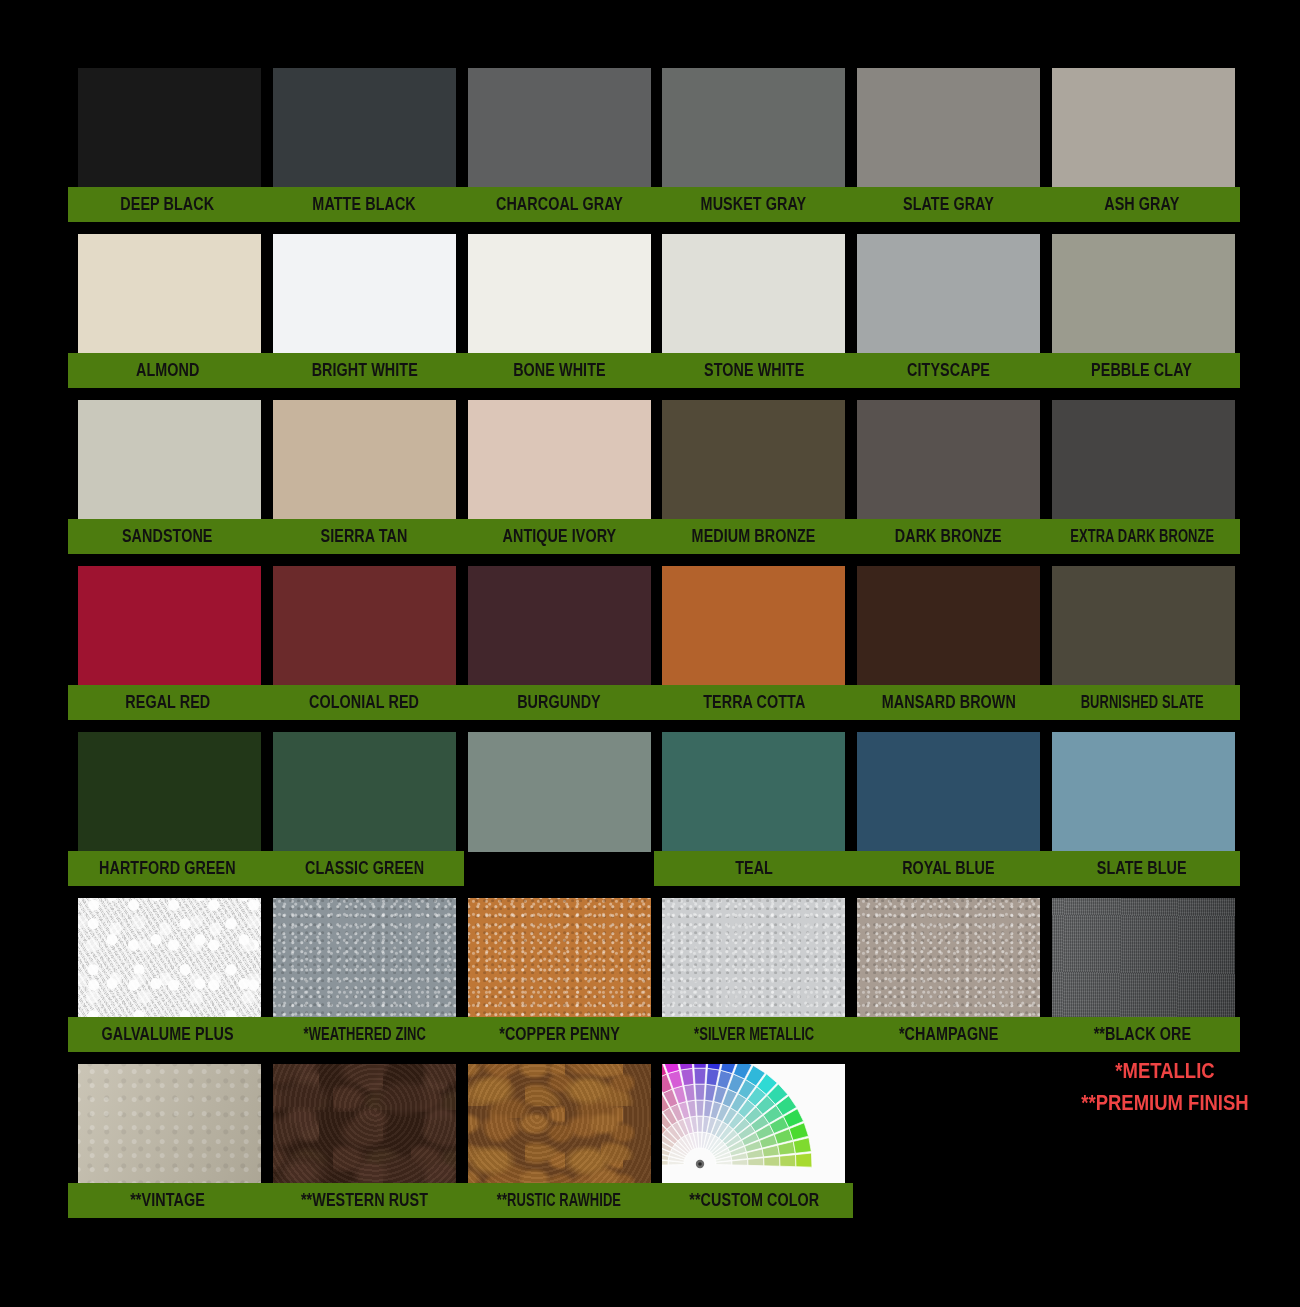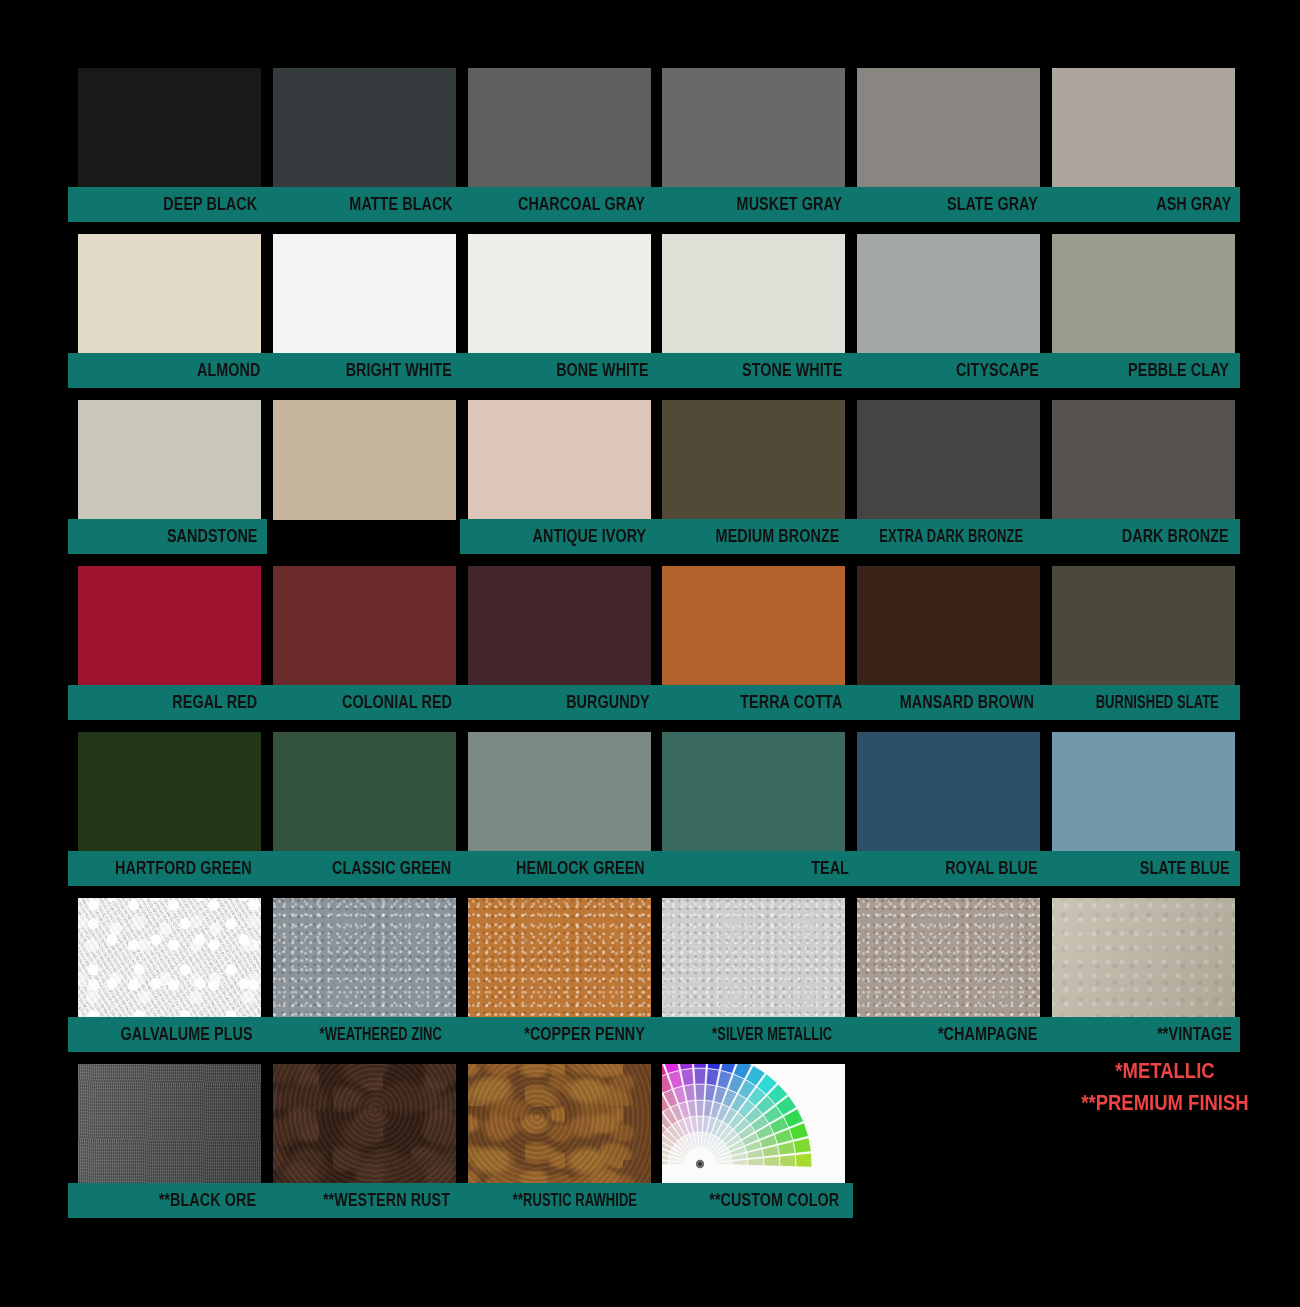--- a/index.html
+++ b/index.html
@@ -48,24 +48,24 @@
     height: 120px;
     background: #808080;
   }
 
   .labelbar {
     position: absolute;
     left: -8px;
     top: 119px;
     width: 199px;
     height: 35px;
-    background: #0f766e;
+    background: #4d7c0f;
     display: flex;
     align-items: center;
-    justify-content: flex-end;
+    justify-content: center;
     z-index: 3;
   }
   
   .cell:nth-child(6n) .labelbar { left: -8px; width: 196px; }
   .cell:nth-child(6n+1) .labelbar { left: -10px; width: 199px; }
 
   .labeltext {
     font-family: "Liberation Sans", "DejaVu Sans", sans-serif;
     font-weight: 700;
     font-size: 17.5px;
@@ -289,46 +289,49 @@
         </div>
       </div>
       <div class="cell">
         <div class="swatch" style="background: rgb(201, 200, 187);"></div>
         <div class="labelbar">
           <span class="labeltext">SANDSTONE</span>
         </div>
       </div>
       <div class="cell">
         <div class="swatch" style="background: rgb(199, 180, 157);"></div>
+        <div class="labelbar">
+          <span class="labeltext">SIERRA TAN</span>
+        </div>
       </div>
       <div class="cell">
         <div class="swatch" style="background: rgb(220, 198, 184);"></div>
         <div class="labelbar">
           <span class="labeltext">ANTIQUE IVORY</span>
         </div>
       </div>
       <div class="cell">
         <div class="swatch" style="background: rgb(82, 74, 56);"></div>
         <div class="labelbar">
           <span class="labeltext">MEDIUM BRONZE</span>
         </div>
       </div>
       <div class="cell">
+        <div class="swatch" style="background: rgb(88, 82, 79);"></div>
+        <div class="labelbar">
+          <span class="labeltext">DARK BRONZE</span>
+        </div>
+      </div>
+      <div class="cell">
         <div class="swatch" style="background: rgb(69, 68, 67);"></div>
         <div class="labelbar">
           <span class="labeltext long">EXTRA DARK BRONZE</span>
         </div>
       </div>
       <div class="cell">
-        <div class="swatch" style="background: rgb(88, 82, 79);"></div>
-        <div class="labelbar">
-          <span class="labeltext">DARK BRONZE</span>
-        </div>
-      </div>
-      <div class="cell">
         <div class="swatch" style="background: rgb(158, 19, 48);"></div>
         <div class="labelbar">
           <span class="labeltext">REGAL RED</span>
         </div>
       </div>
       <div class="cell">
         <div class="swatch" style="background: rgb(107, 42, 43);"></div>
         <div class="labelbar">
           <span class="labeltext">COLONIAL RED</span>
         </div>
@@ -364,23 +367,20 @@
         </div>
       </div>
       <div class="cell">
         <div class="swatch" style="background: rgb(51, 83, 63);"></div>
         <div class="labelbar">
           <span class="labeltext">CLASSIC GREEN</span>
         </div>
       </div>
       <div class="cell">
         <div class="swatch" style="background: rgb(123, 138, 131);"></div>
-        <div class="labelbar">
-          <span class="labeltext">HEMLOCK GREEN</span>
-        </div>
       </div>
       <div class="cell">
         <div class="swatch" style="background: rgb(58, 105, 96);"></div>
         <div class="labelbar">
           <span class="labeltext">TEAL</span>
         </div>
       </div>
       <div class="cell">
         <div class="swatch" style="background: rgb(45, 79, 104);"></div>
         <div class="labelbar">
@@ -417,29 +417,29 @@
           <span class="labeltext long">*SILVER METALLIC</span>
         </div>
       </div>
       <div class="cell">
         <div class="swatch tex tex-speck" style="background: rgb(168, 156, 146);"></div>
         <div class="labelbar">
           <span class="labeltext">*CHAMPAGNE</span>
         </div>
       </div>
       <div class="cell">
+        <div class="swatch tex tex-brushed" style="background: rgb(76, 78, 80);"></div>
+        <div class="labelbar">
+          <span class="labeltext">**BLACK ORE</span>
+        </div>
+      </div>
+      <div class="cell">
         <div class="swatch tex tex-soft" style="background: rgb(192, 185, 166);"></div>
         <div class="labelbar">
           <span class="labeltext">**VINTAGE</span>
-        </div>
-      </div>
-      <div class="cell">
-        <div class="swatch tex tex-brushed" style="background: rgb(76, 78, 80);"></div>
-        <div class="labelbar">
-          <span class="labeltext">**BLACK ORE</span>
         </div>
       </div>
       <div class="cell">
         <div class="swatch tex tex-rust2" style="background: rgb(52, 31, 20);"></div>
         <div class="labelbar">
           <span class="labeltext">**WESTERN RUST</span>
         </div>
       </div>
       <div class="cell">
         <div class="swatch tex tex-rust" style="background: rgb(109, 68, 33);"></div>

